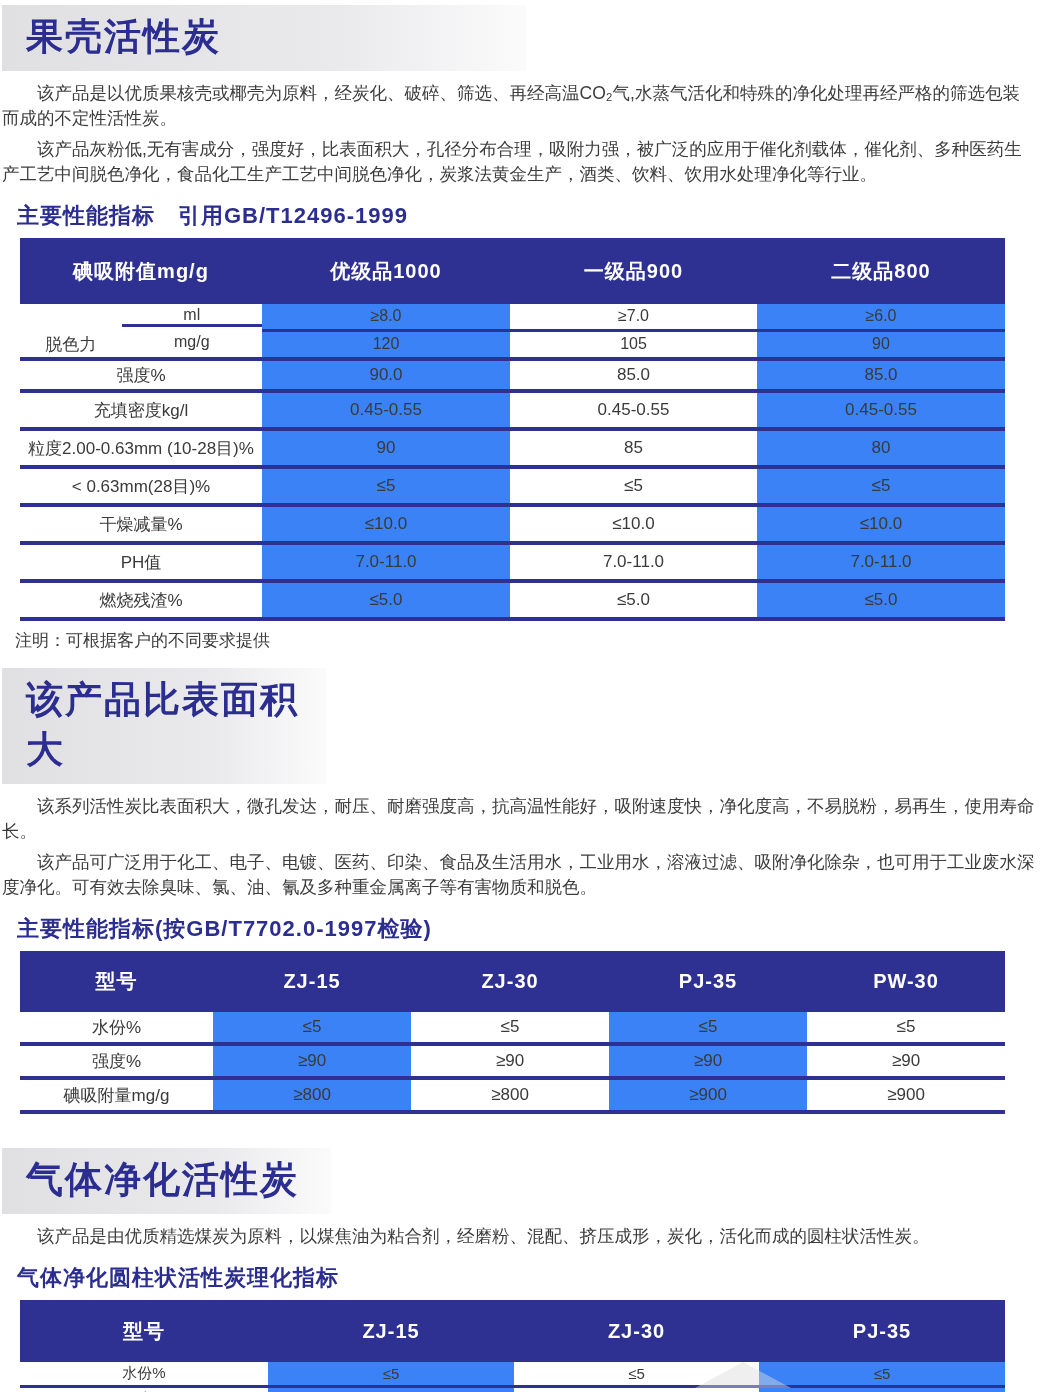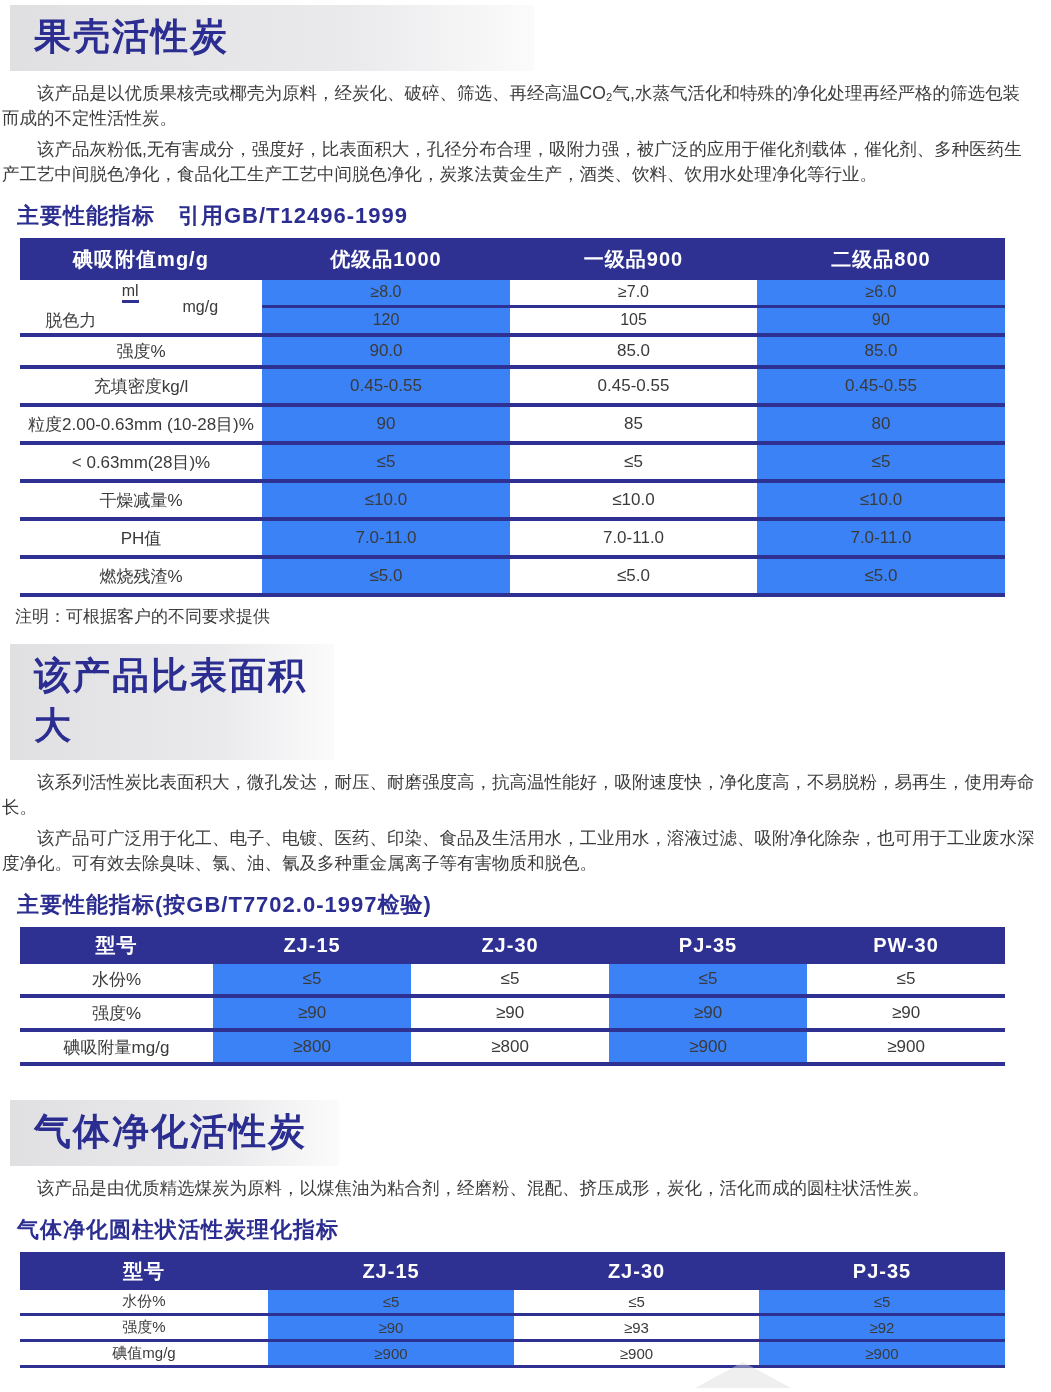--- a/index.html
+++ b/index.html
@@ -5,21 +5,21 @@
   html,body { margin:0; padding:0; background:#fff; }
   body {
     width:1051px; height:1392px;
     font-family:"Liberation Sans","DejaVu Sans",sans-serif;
     color:#3a3a3a;
   }
   .page { position:relative; width:1051px; height:1392px; overflow:hidden; }
 
   
   .banner {
-    display:block; margin:0 0 0 10px; padding:7px 0 9px 24px;
+    display:block; margin:0 0 0 2px; padding:7px 0 9px 24px;
     font-size:37px; font-weight:bold; color:#2b2e90; letter-spacing:2px;
     background:linear-gradient(90deg,#e0e0e3 0%,#eaeaec 65%,#fbfbfc 100%);
   }
   .w1 { width:500px; margin-top:5px; }
   .w2 { width:300px; margin-top:16px; }
   .w3 { width:305px; margin-top:34px; }
 
   .para {
     margin:6px 14px 0 2px; font-size:17.5px; line-height:25px;
     text-indent:2em; color:#3c3c3c;
@@ -27,38 +27,38 @@
   .para.first { margin-top:10px; }
 
   .tbl-title {
     margin:14px 0 7px 17px; font-size:22px; font-weight:bold;
     color:#2b2e90; letter-spacing:1px;
   }
 
   table.spec { border-collapse:collapse; margin-left:20px; width:985px; table-layout:fixed; }
   .spec th {
     background:#2e3191; color:#ffffff; font-size:20px; font-weight:bold;
-    letter-spacing:1px; padding:0;
+    letter-spacing:1px; padding:12px;
   }
   .spec td {
     text-align:center; border-bottom:4px solid #2e3191;
     color:#3a3a3a; padding:2px 0;
   }
   .mint { background:#3b82f6; }
 
   
   .t1 th { height:42px; }
   .t1 td { height:30px; font-size:17px; }
   .t1 tr.subrow td { height:16px; font-size:16px; padding:1px 0; }
   .t1 tr.subrow td.thin { border-bottom-width:3px; }
   .t1 tr.r-str td { height:24px; }
   .t1 td.splitcell { padding:0; }
   .splitwrap { display:flex; align-items:stretch; width:100%; height:100%; }
   .dlabel { flex:0 0 42%; display:flex; align-items:center; justify-content:center; font-size:17px;margin-top:28px; }
-  .subcol { flex:1 1 auto; display:flex; }
+  .subcol { flex:1 1 auto; display:flex; flex-direction:column; }
   .subcol div { text-align:center; font-size:16px; }
   .subcol .subtop { height:19px; line-height:19px; border-bottom:3px solid #2e3191; }
   .subcol .subbot { flex:1; display:flex; align-items:center; justify-content:center; }
 
   .note { margin:8px 0 0 15px; font-size:17px; color:#3c3c3c; }
 
   
   .t2 th { height:37px; }
   .t2 td { height:26px; font-size:17px; }
 

